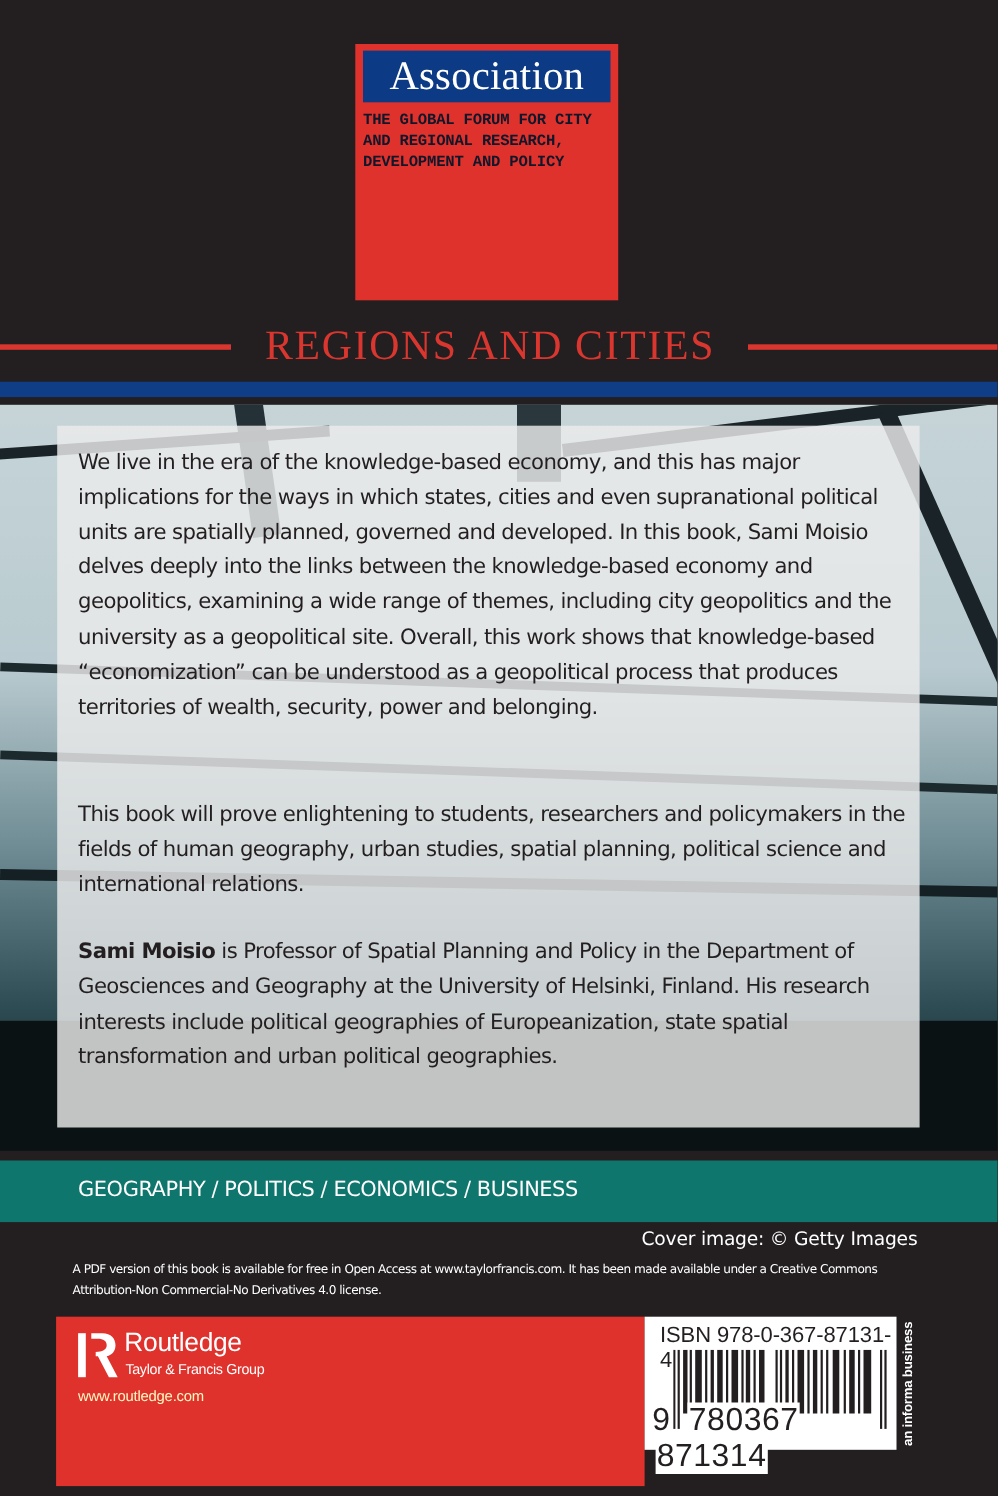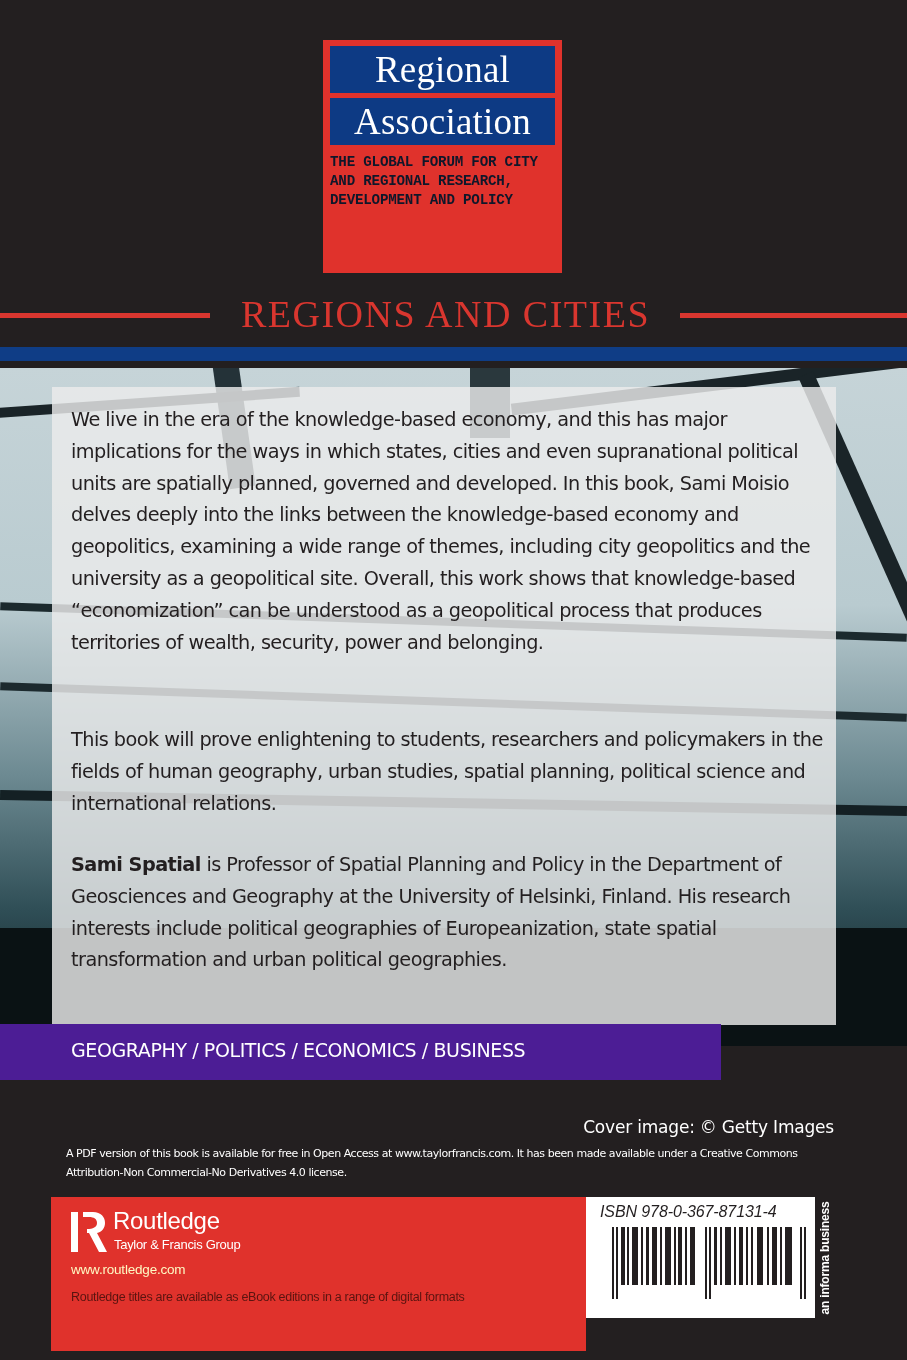--- a/index.html
+++ b/index.html
@@ -26,49 +26,48 @@
   .photo .beam { position: absolute; background: #1a2428; }
   .panel { position: absolute; left: 52px; top: 387px; width: 784px; height: 638px; background: rgba(236,236,236,0.82); }
 
   .body-text { position: absolute; left: 71px; color: #231f20; font-family: "DejaVu Sans", sans-serif; font-size: 19.3px; line-height: 31.8px; letter-spacing: -0.55px; width: 770px; }
   .p1 { top: 404px; }
   .p2 { top: 724px; }
   .p3 { top: 849px; }
   .bold { font-weight: bold; }
 
   
-  .subject-band { position: absolute; left: 0; top: 1024px; width: 721px; height: 56px; background: #4c1d95; }
+  .subject-band { position: absolute; left: 0; top: 1055px; width: 907px; height: 56px; background: #0f766e; }
   .subject-band .txt { position: absolute; left: 71px; top: 15px; color: #fff; font-family: "DejaVu Sans", sans-serif; font-size: 19px; letter-spacing: -0.4px; }
 
   .credit { position: absolute; right: 73px; top: 1117px; color: #fff; font-size: 17px; letter-spacing: -0.2px; font-family: "DejaVu Sans", sans-serif; }
   .oa { position: absolute; left: 66px; top: 1144px; width: 790px; color: #fff; font-family: "DejaVu Sans", sans-serif; font-size: 11px; line-height: 19px; letter-spacing: -0.45px; }
 
   
   .routledge { position: absolute; left: 51px; top: 1197px; width: 535px; height: 154px; background: #e0322c; }
   .rt-mark { position: absolute; left: 18px; top: 11px; width: 40px; height: 48px; }
   .rt-name { position: absolute; left: 62px; top: 10px; color: #fff; font-size: 24px; letter-spacing: -0.3px; }
   .rt-group { position: absolute; left: 63px; top: 40px; color: #fff; font-size: 13px; letter-spacing: -0.3px; }
   .rt-url { position: absolute; left: 20px; top: 65px; color: #fef9c3; font-size: 13.5px; letter-spacing: -0.2px; }
   .rt-ebook { position: absolute; left: 20px; top: 93px; color: #5a1410; font-size: 12.5px; letter-spacing: -0.3px; }
 
   
   .barcode { position: absolute; left: 586px; top: 1197px; width: 229px; height: 121px; background: #fff; }
-  .isbn { position: absolute; left: 14px; top: 6px; color: #231f20; font-size: 16px; letter-spacing: -0.1px; font-style: italic; }
+  .isbn { position: absolute; left: 14px; top: 6px; color: #231f20; font-size: 20px; letter-spacing: -0.1px; }
   .bars { position: absolute; left: 26px; top: 30px; width: 196px; height: 72px; }
   .ean { position: absolute; left: 6px; top: 78px; color: #231f20; font-size: 29px; letter-spacing: 0.5px; background: transparent; }
   .ean span { background: #fff; padding: 0 1px; }
 
   .informa { position: absolute; left: 816px; top: 1205px; width: 18px; height: 105px; }
   .informa span { position: absolute; left: 50%; top: 50%; transform: translate(-50%, -50%) rotate(-90deg); white-space: nowrap; color: #fff; font-size: 12px; font-weight: bold; letter-spacing: -0.2px; }
 </style>
 </head>
 <body>
 
 <div class="rsa-logo">
-  <div class="rsa-box">Regional</div>
   <div class="rsa-box">Association</div>
   <div class="rsa-tag">
     <div>THE GLOBAL FORUM FOR CITY</div>
     <div>AND REGIONAL RESEARCH,</div>
     <div>DEVELOPMENT AND POLICY</div>
   </div>
 </div>
 
 <div class="series">
   <div class="rule left"></div>
@@ -85,38 +84,37 @@
   <div class="beam" style="left:850px; top:-10px; width:16px; height:380px; transform:rotate(-24deg); left:875px;"></div>
   <div class="beam" style="left:0; top:250px; width:907px; height:8px; transform:rotate(2deg); background:#1c2a2e;"></div>
   <div class="beam" style="left:0; top:330px; width:907px; height:8px; transform:rotate(2deg); background:#1c2a2e;"></div>
   <div class="beam" style="left:0; top:430px; width:907px; height:10px; transform:rotate(1deg); background:#142024;"></div>
   <div class="beam" style="left:0; top:560px; width:907px; height:120px; background:#0a1214;"></div>
 </div>
 <div class="panel"></div>
 
 <div class="body-text p1">We live in the era of the knowledge-based economy, and this has major implications for the ways in which states, cities and even supranational political units are spatially planned, governed and developed. In this book, Sami Moisio delves deeply into the links between the knowledge-based economy and geopolitics, examining a wide range of themes, including city geopolitics and the university as a geopolitical site. Overall, this work shows that knowledge-based “economization” can be understood as a geopolitical process that produces territories of wealth, security, power and belonging.</div>
 <div class="body-text p2">This book will prove enlightening to students, researchers and policymakers in the fields of human geography, urban studies, spatial planning, political science and international relations.</div>
-<div class="body-text p3"><span class="bold">Sami Spatial</span><span> is Professor of Spatial Planning and Policy in the Department of Geosciences and Geography at the University of Helsinki, Finland. His research interests include political geographies of Europeanization, state spatial transformation and urban political geographies.</span></div>
+<div class="body-text p3"><span class="bold">Sami Moisio</span><span> is Professor of Spatial Planning and Policy in the Department of Geosciences and Geography at the University of Helsinki, Finland. His research interests include political geographies of Europeanization, state spatial transformation and urban political geographies.</span></div>
 
 <div class="subject-band">
   <div class="txt">GEOGRAPHY / POLITICS / ECONOMICS / BUSINESS</div>
 </div>
 
 <div class="credit">Cover image: © Getty Images</div>
 <div class="oa">A PDF version of this book is available for free in Open Access at www.taylorfrancis.com. It has been made available under a Creative Commons Attribution-Non Commercial-No Derivatives 4.0 license.</div>
 
 <div class="routledge">
   <svg class="rt-mark" viewBox="0 0 40 48">
     <rect x="2" y="4" width="7" height="40" fill="#fff"></rect>
     <path d="M14 4 h10 c8 0 12 5 12 11 c0 5 -3 9 -8 10 l10 19 h-8 l-10 -19 h-2 v-4 c6 0 10 -2 10 -6 c0 -4 -3 -6 -8 -6 h-6 z" fill="#fff"></path>
   </svg>
   <div class="rt-name">Routledge</div>
   <div class="rt-group">Taylor &amp; Francis Group</div>
   <div class="rt-url">www.routledge.com</div>
-  <div class="rt-ebook">Routledge titles are available as eBook editions in a range of digital formats</div>
 </div>
 
 <div class="barcode">
   <div class="isbn">ISBN 978-0-367-87131-4</div>
   <svg class="bars" viewBox="0 0 196 72" preserveAspectRatio="none">
     <g fill="#231f20">
       <rect x="0" y="0" width="2" height="72"></rect>
         <rect x="4" y="0" width="2" height="72"></rect>
       <rect x="9" y="0" width="4" height="58"></rect>
         <rect x="15" y="0" width="2" height="58"></rect>
@@ -141,17 +139,22 @@
       <rect x="139" y="0" width="2" height="58"></rect>
         <rect x="145" y="0" width="6" height="58"></rect>
       <rect x="155" y="0" width="2" height="58"></rect>
         <rect x="160" y="0" width="5" height="58"></rect>
       <rect x="168" y="0" width="2" height="58"></rect>
         <rect x="173" y="0" width="7" height="58"></rect>
       <rect x="188" y="0" width="2" height="72"></rect>
         <rect x="192" y="0" width="2" height="72"></rect>
     </g>
   </svg>
+  <div class="ean">
+    <span>9</span>
+    <span style="margin-left:6px;">780367</span>
+    <span style="margin-left:4px;">871314</span>
+  </div>
 </div>
 
 <div class="informa">
   <span>an informa business</span>
 </div>
 
 </body></html>

